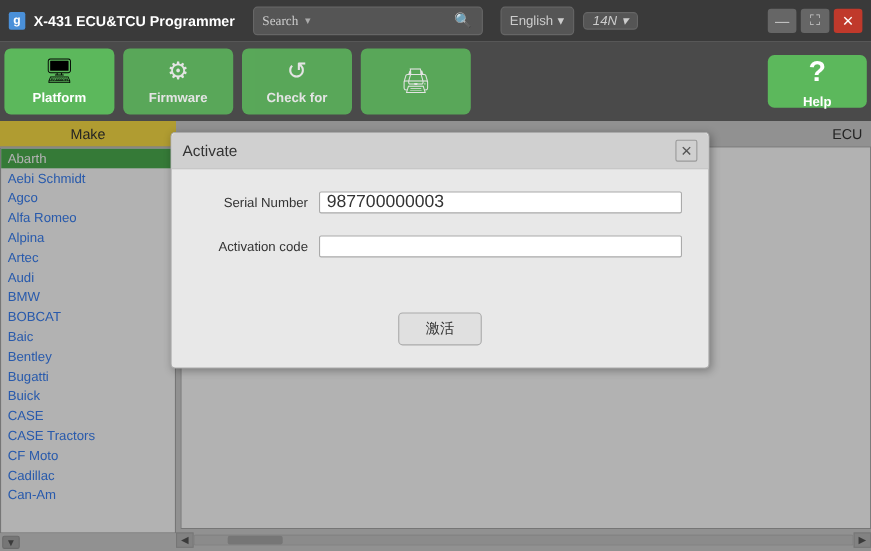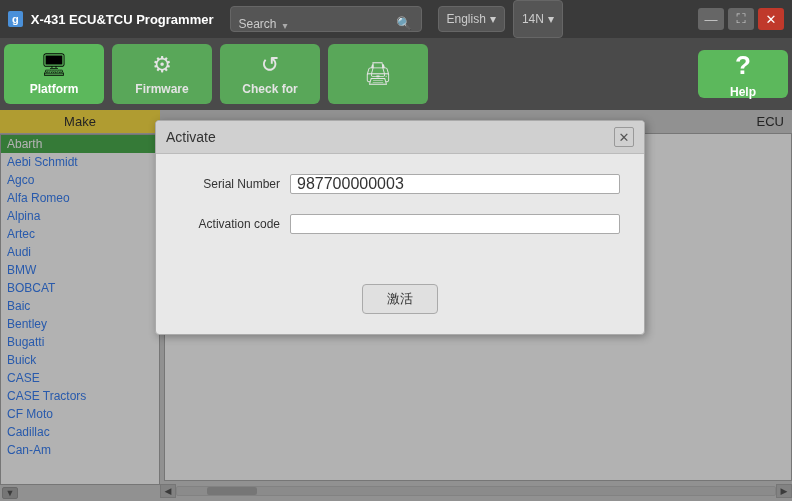--- a/index.html
+++ b/index.html
@@ -33,24 +33,25 @@
       font-size: 13px;
       font-weight: bold;
       margin-right: 8px;
     }
     .title-bar-search {
       background: #555;
       border: 1px solid #666;
       border-radius: 4px;
       height: 26px;
       display: flex;
-      align-items: flex-end;
+      align-items: center;
       padding: 0 8px;
       gap: 6px;
-      width: 192px;
+      width: 209px;
+      font-family: Liberation Serif, serif;
     }
     .title-bar-search span {
       color: #ccc;
       font-size: 12px;
     }
     .title-bar-lang {
       background: #555;
       border: 1px solid #666;
       border-radius: 4px;
       height: 26px;
@@ -59,27 +60,28 @@
       padding: 0 8px;
       gap: 4px;
       color: #ccc;
       font-size: 12px;
       margin-left: 8px;
     }
     .title-bar-14n {
       background: #555;
       border: 1px solid #666;
       border-radius: 4px;
-      height: 38px;
+      height: 16px;
       display: flex;
       align-items: center;
       padding: 0 8px;
       gap: 4px;
       color: #ccc;
       font-size: 12px;
+      font-style: italic;
     }
     .spacer { flex: 1; }
     .window-controls {
       display: flex;
       gap: 4px;
     }
     .win-btn {
       background: #666;
       color: #ccc;
       border: none;

